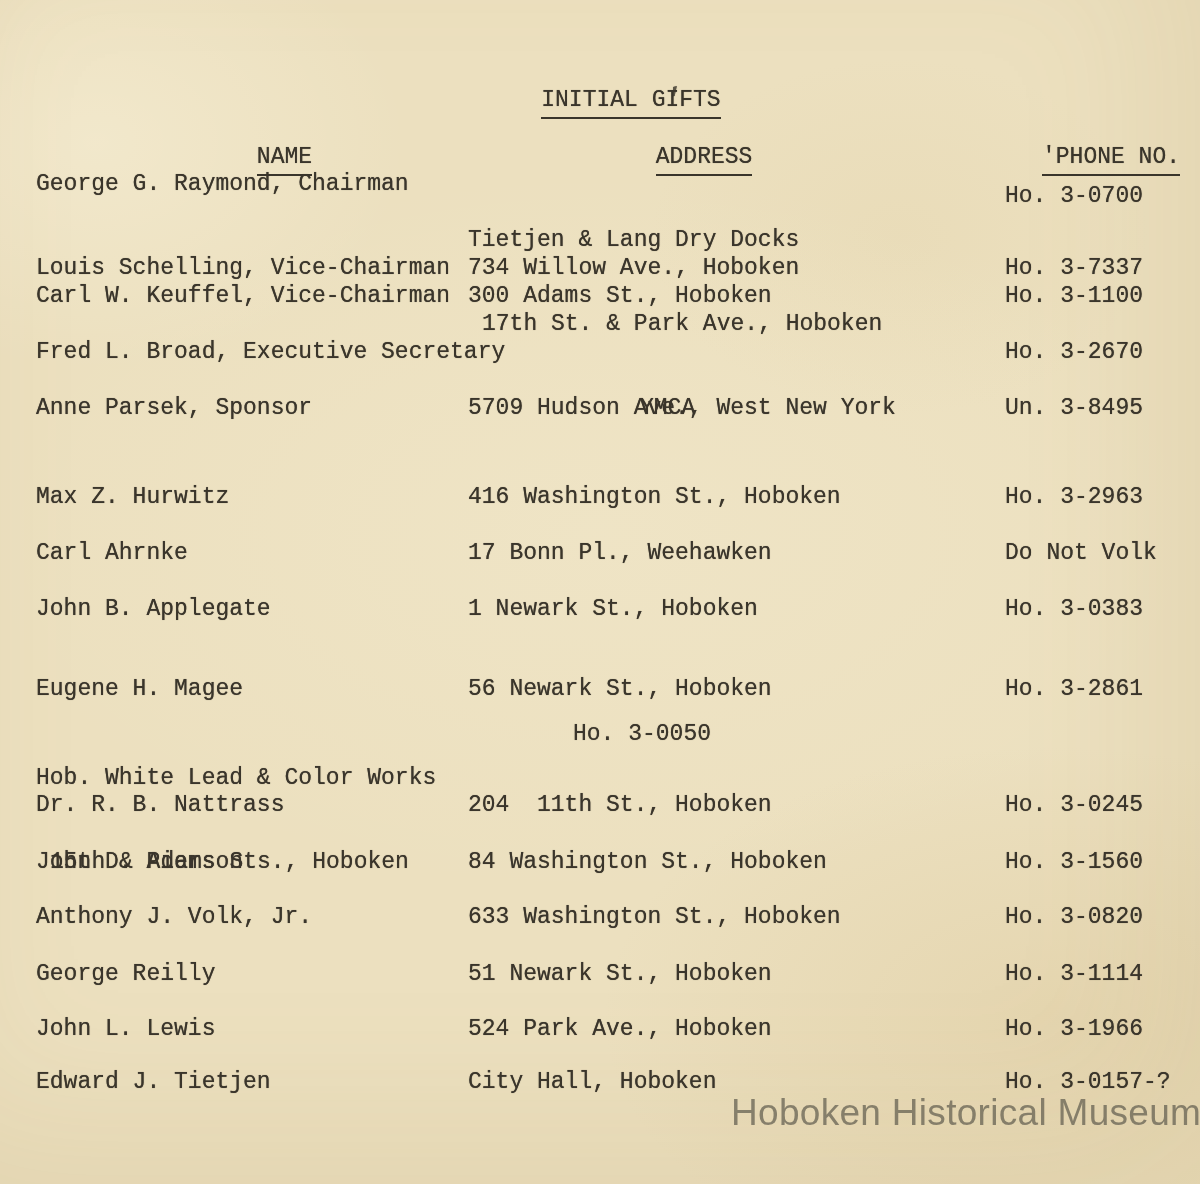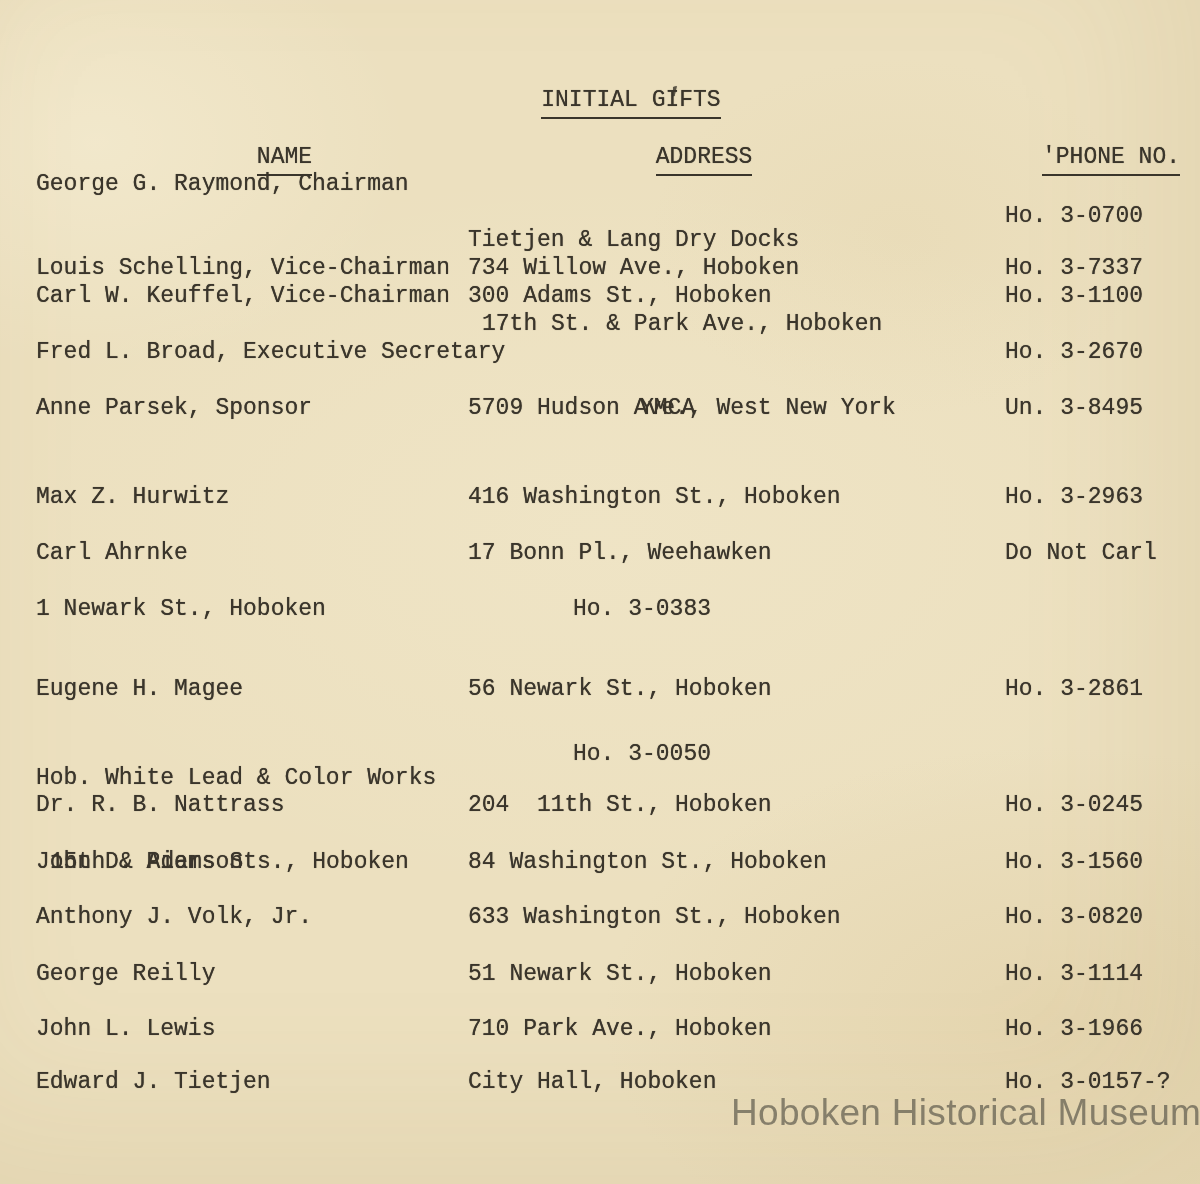--- a/index.html
+++ b/index.html
@@ -61,21 +61,21 @@
   .h-address-pad { padding-left: 124px; }
 
   .row {
     position: absolute;
     left: 36px;
     right: 20px;
     display: flex;
     align-items: flex-start;
   }
   .row .cell { white-space: pre; }
-  .row.two-line .col-phone { margin-top: 32px; }
+  .row.two-line .col-phone { margin-top: 12px; }
   .addr2 { padding-left: 14px; }
   .addr-ymca { padding-left: 172px; }
 
   .watermark {
     position: absolute;
     top: 1092px;
     left: 731px;
     font-family: "Liberation Sans", sans-serif;
     font-size: 37px;
     line-height: 42px;
@@ -146,24 +146,25 @@
 
   <div class="row" style="top:483px">
     <div class="cell col-name">Max Z. Hurwitz</div>
     <div class="cell col-address">416 Washington St., Hoboken</div>
     <div class="cell col-phone">Ho. 3-2963</div>
   </div>
 
   <div class="row" style="top:539px">
     <div class="cell col-name">Carl Ahrnke</div>
     <div class="cell col-address">17 Bonn Pl., Weehawken</div>
-    <div class="cell col-phone">Do Not Carl</div>
+    <div class="cell col-phone">Do Not Volk</div>
   </div>
 
   <div class="row" style="top:595px">
+    <div class="cell col-name">John B. Applegate</div>
     <div class="cell col-address">1 Newark St., Hoboken</div>
     <div class="cell col-phone">Ho. 3-0383</div>
   </div>
 
   <div class="row" style="top:675px">
     <div class="cell col-name">Eugene H. Magee</div>
     <div class="cell col-address">56 Newark St., Hoboken</div>
     <div class="cell col-phone">Ho. 3-2861</div>
   </div>
 
@@ -194,21 +195,21 @@
   </div>
 
   <div class="row" style="top:960px">
     <div class="cell col-name">George Reilly</div>
     <div class="cell col-address">51 Newark St., Hoboken</div>
     <div class="cell col-phone">Ho. 3-1114</div>
   </div>
 
   <div class="row" style="top:1015px">
     <div class="cell col-name">John L. Lewis</div>
-    <div class="cell col-address">710 Park Ave., Hoboken</div>
+    <div class="cell col-address">524 Park Ave., Hoboken</div>
     <div class="cell col-phone">Ho. 3-1966</div>
   </div>
 
   <div class="row" style="top:1068px">
     <div class="cell col-name">Edward J. Tietjen</div>
     <div class="cell col-address">City Hall, Hoboken</div>
     <div class="cell col-phone">Ho. 3-0157-?</div>
   </div>
 
   <div class="watermark">Hoboken Historical Museum</div>

